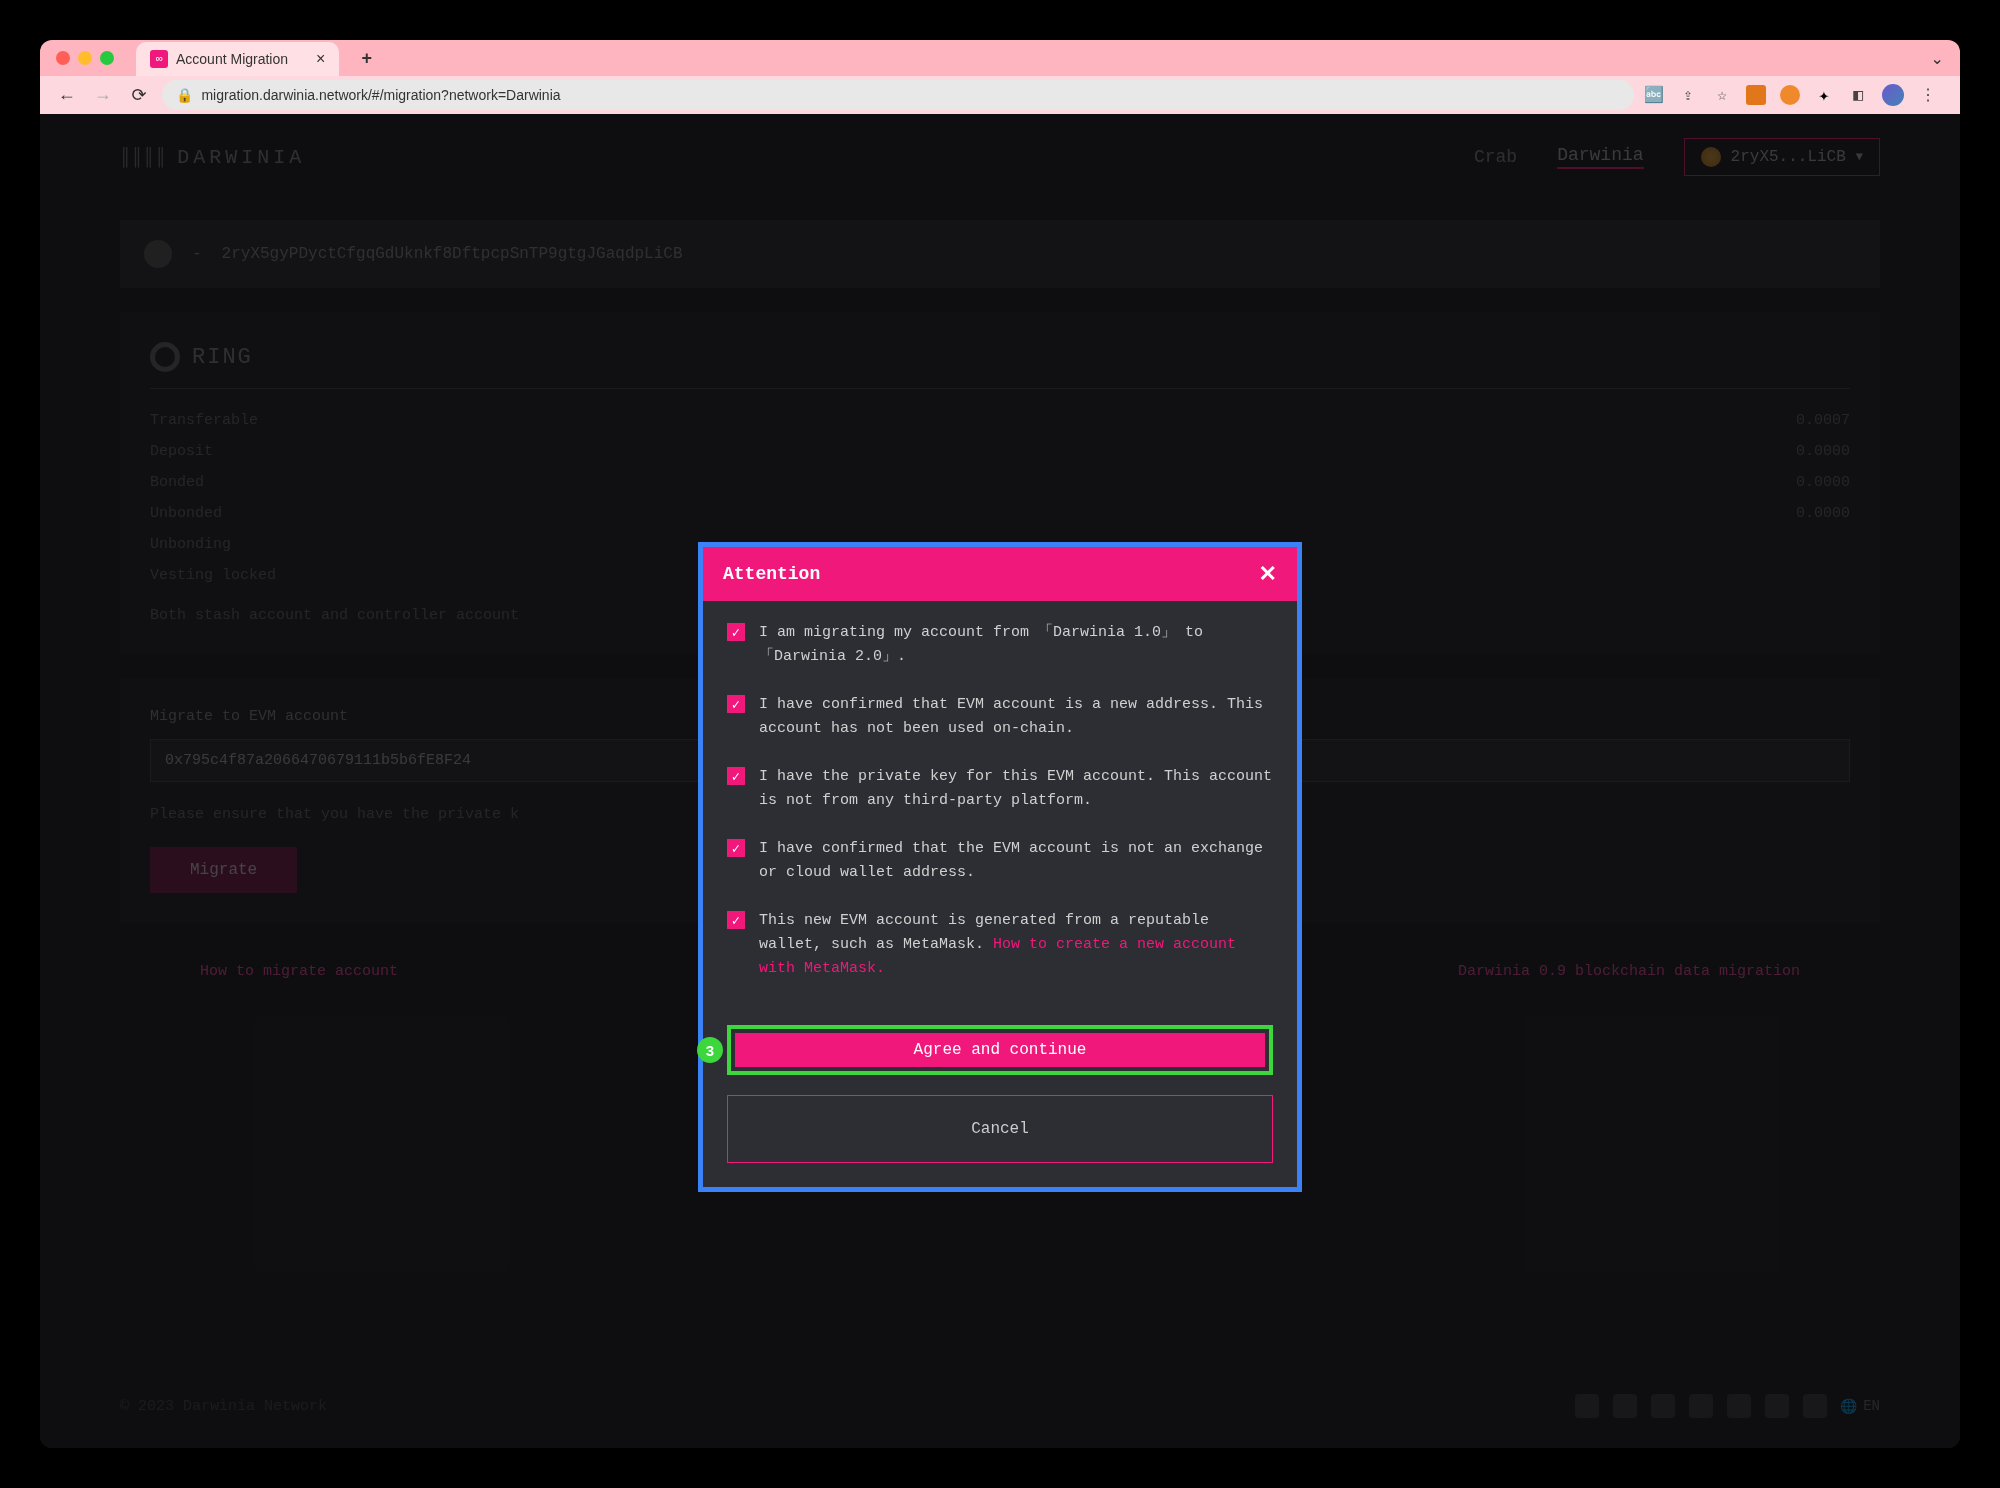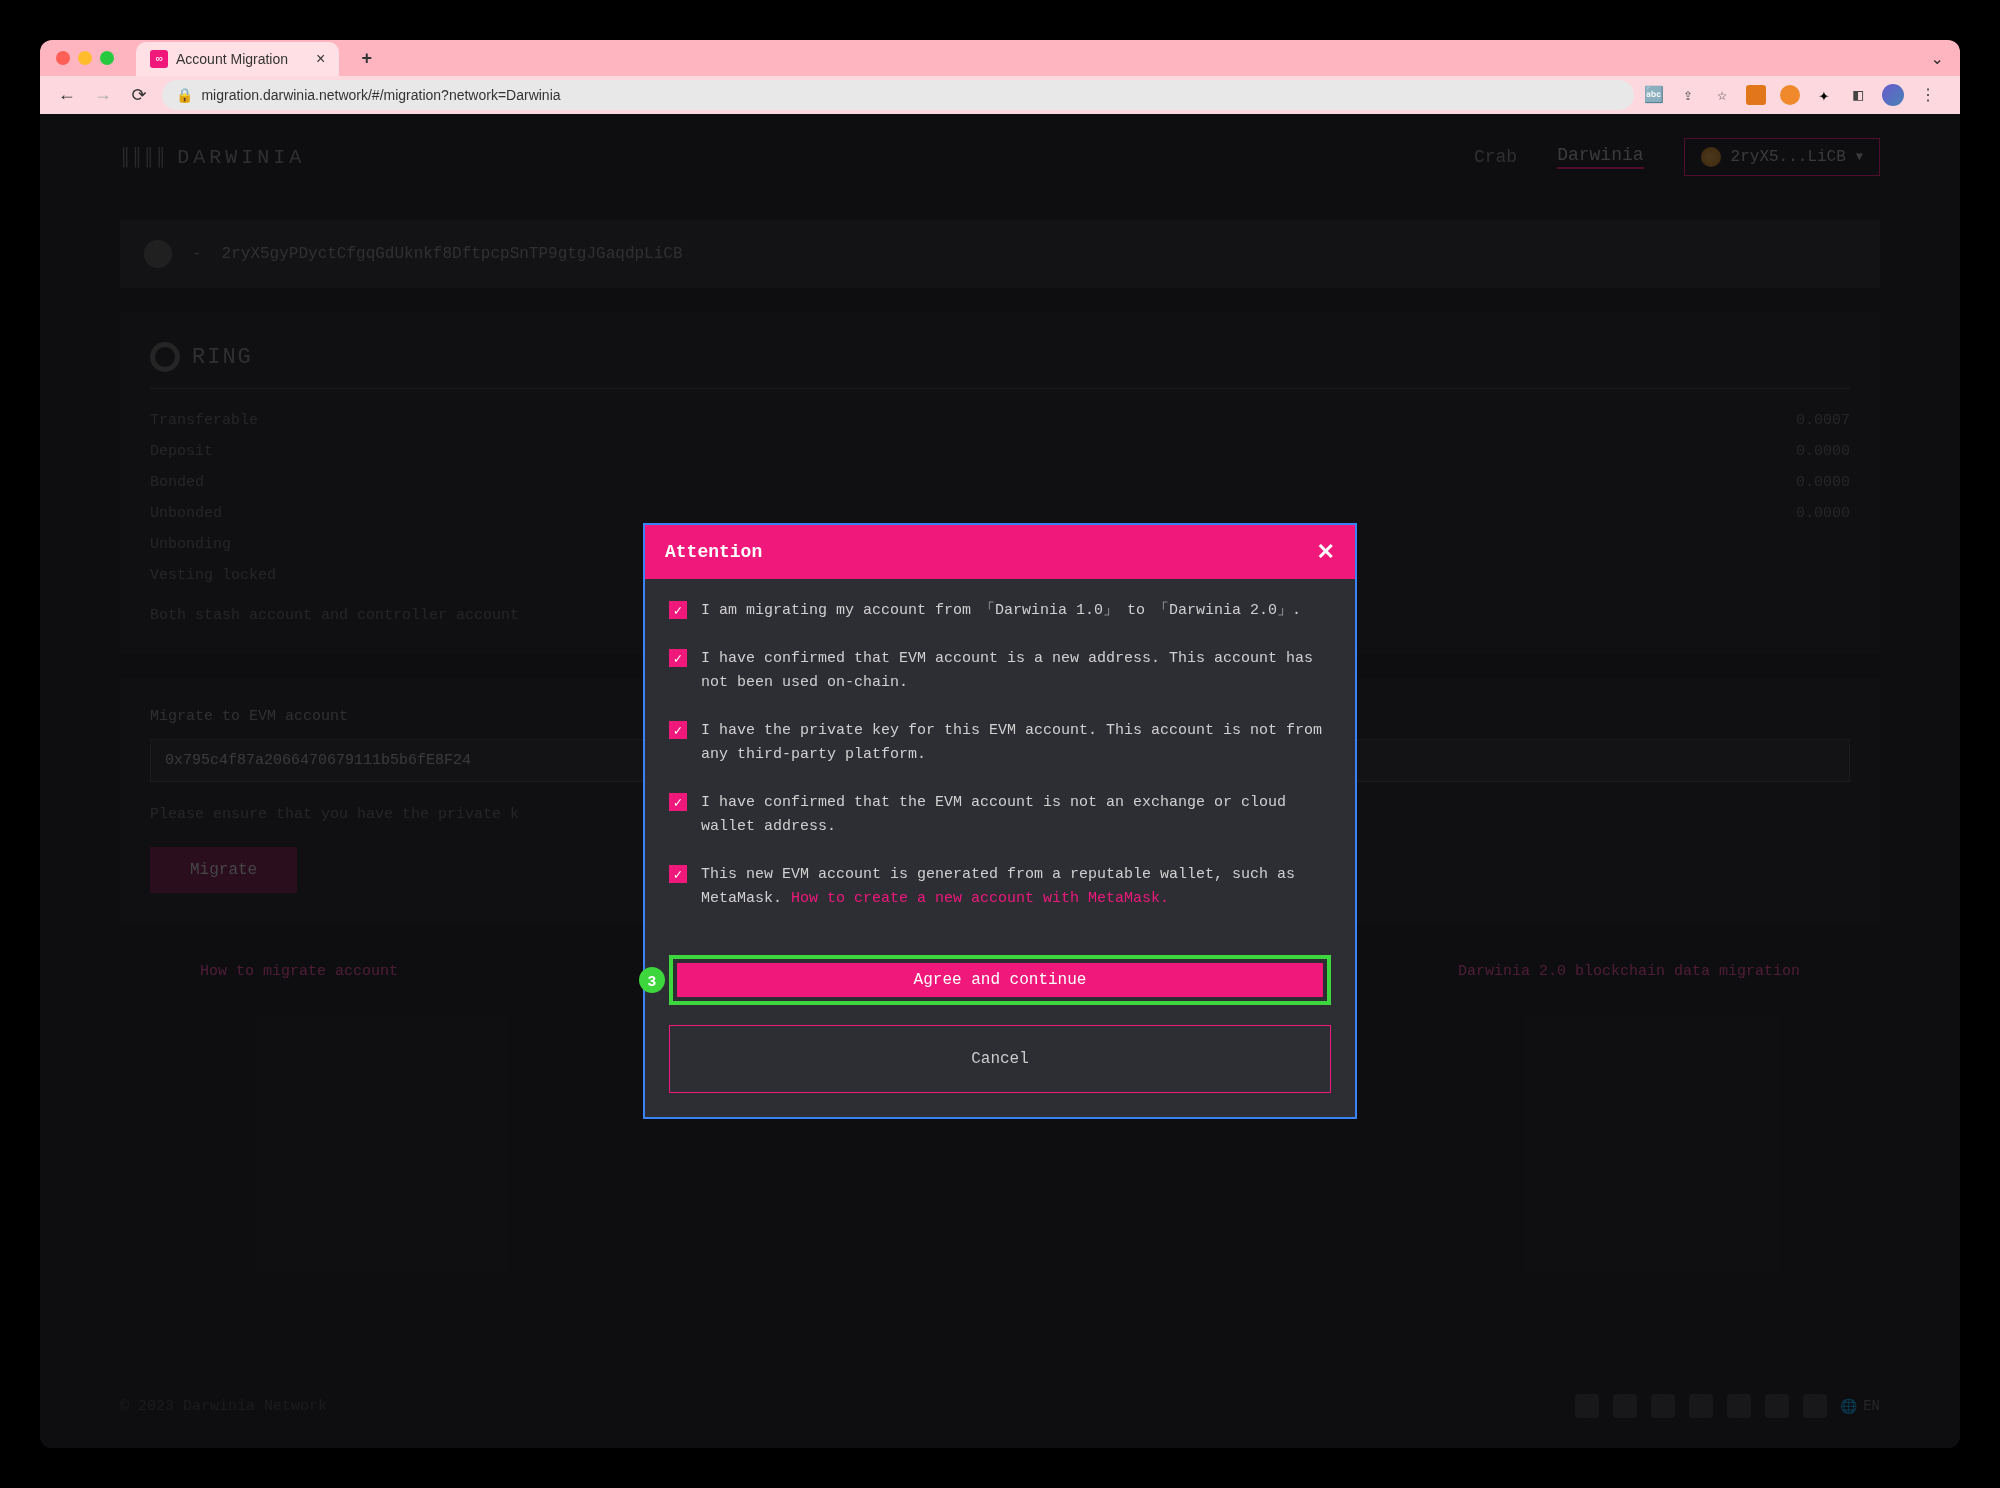--- a/index.html
+++ b/index.html
@@ -55,21 +55,21 @@
 .migrate-note { color: #666; font-family: 'Courier New', monospace; font-size: 15px; margin-top: 24px; }
 .migrate-btn { background: #7a1947; color: #ccc; padding: 14px 40px; border: none; font-family: 'Courier New', monospace; font-size: 16px; margin-top: 24px; }
 .footer-links { display: flex; justify-content: space-between; padding: 40px 80px; }
 .footer-link { color: #ec4899; font-family: 'Courier New', monospace; font-size: 15px; }
 .bottom-footer { display: flex; justify-content: space-between; align-items: center; padding: 30px 80px; position: absolute; bottom: 0; left: 0; right: 0; }
 .copyright { color: #444; font-family: 'Courier New', monospace; font-size: 15px; }
 .social { display: flex; gap: 14px; align-items: center; }
 .social-icon { width: 24px; height: 24px; background: #3a3a40; border-radius: 4px; }
 .lang { color: #666; font-family: 'Courier New', monospace; font-size: 14px; display: flex; align-items: center; gap: 5px; }
 
-.modal { position: absolute; top: 409px; left: 50%; transform: translateX(-50%); width: 714px; background: #2d2d34; border: 2px solid #3b82f6; z-index: 10; }
+.modal { position: absolute; top: 428px; left: 50%; transform: translateX(-50%); width: 604px; background: #2d2d34; border: 5px solid #3b82f6; z-index: 10; }
 .modal-header { background: #f0187b; padding: 14px 20px; display: flex; justify-content: space-between; align-items: center; }
 .modal-title { color: #fff; font-family: 'Courier New', monospace; font-size: 18px; font-weight: bold; }
 .modal-close { color: #fff; font-size: 22px; cursor: pointer; font-family: sans-serif; font-weight: bold; }
 .modal-body { padding: 20px 24px; }
 .check-item { display: flex; gap: 14px; margin-bottom: 24px; align-items: flex-start; }
 .checkbox { width: 18px; height: 18px; background: #f0187b; flex-shrink: 0; display: flex; align-items: center; justify-content: center; color: #fff; font-size: 14px; margin-top: 2px; }
 .check-text { color: #d0d0d0; font-family: 'Courier New', monospace; font-size: 15px; line-height: 1.6; }
 .check-link { color: #f0187b; }
 .modal-buttons { padding: 0 24px 24px; }
 .btn-agree-wrap { border: 4px solid #3dd63d; padding: 4px; margin-bottom: 20px; position: relative; }
@@ -175,21 +175,21 @@
       <div class="migrate-section">
         <div class="migrate-label">Migrate to EVM account</div>
         <input class="migrate-input" value="0x795c4f87a2066470679111b5b6fE8F24" style="">
         <div class="migrate-note">Please ensure that you have the private k</div>
         <button class="migrate-btn">Migrate</button>
       </div>
 
       <div class="footer-links">
         <span class="footer-link">How to migrate account</span>
         <span class="footer-link">Darwinia 2.0 merge overview</span>
-        <span class="footer-link">Darwinia 2.0 blockchain data migration</span>
+        <span class="footer-link">Darwinia 0.9 blockchain data migration</span>
       </div>
     </div>
 
     <div class="bottom-footer">
       <span class="copyright">© 2023 Darwinia Network</span>
       <div class="social">
         <div class="social-icon"></div>
         <div class="social-icon"></div>
         <div class="social-icon"></div>
         <div class="social-icon"></div>

